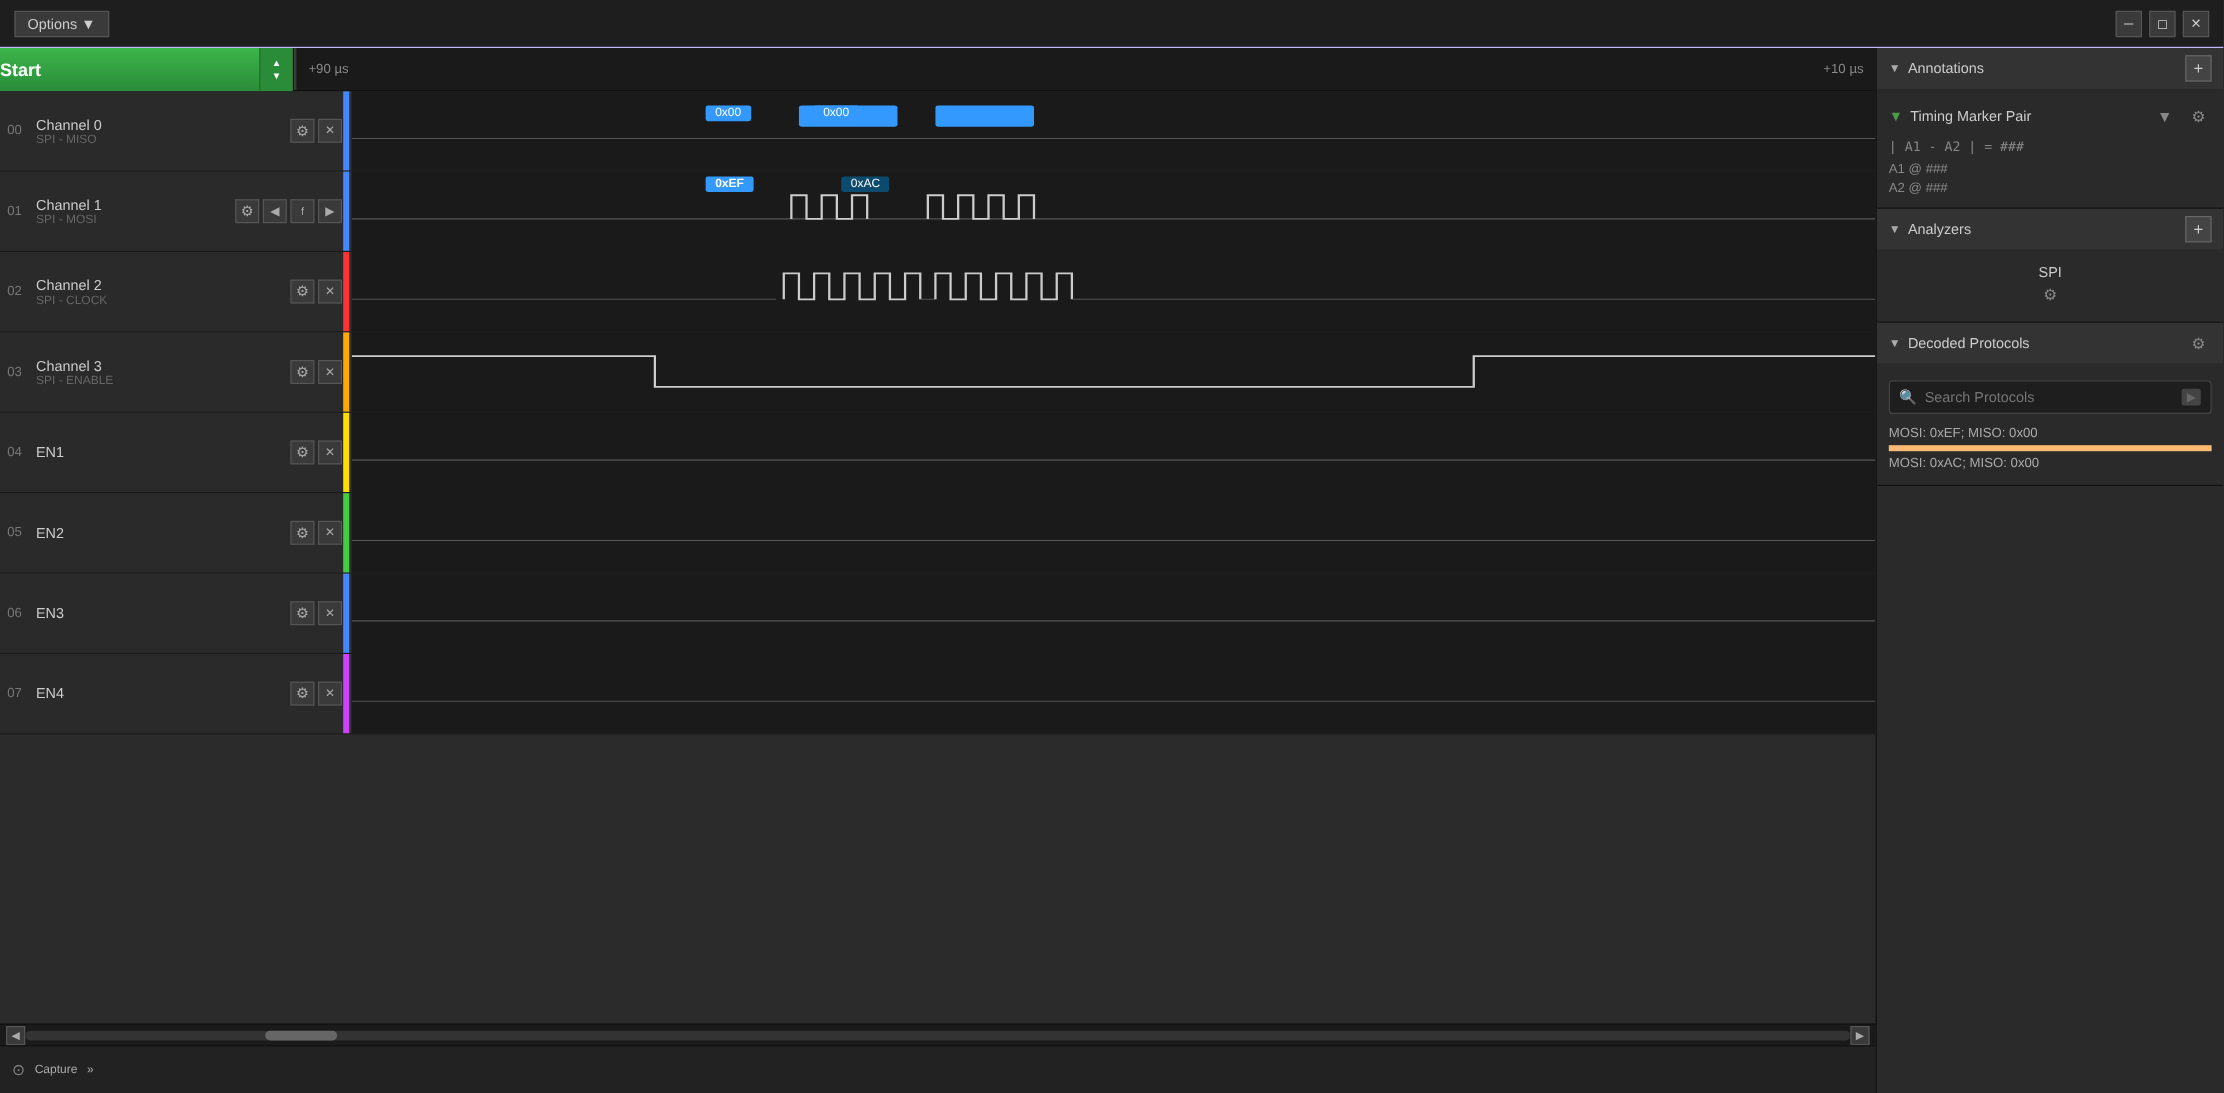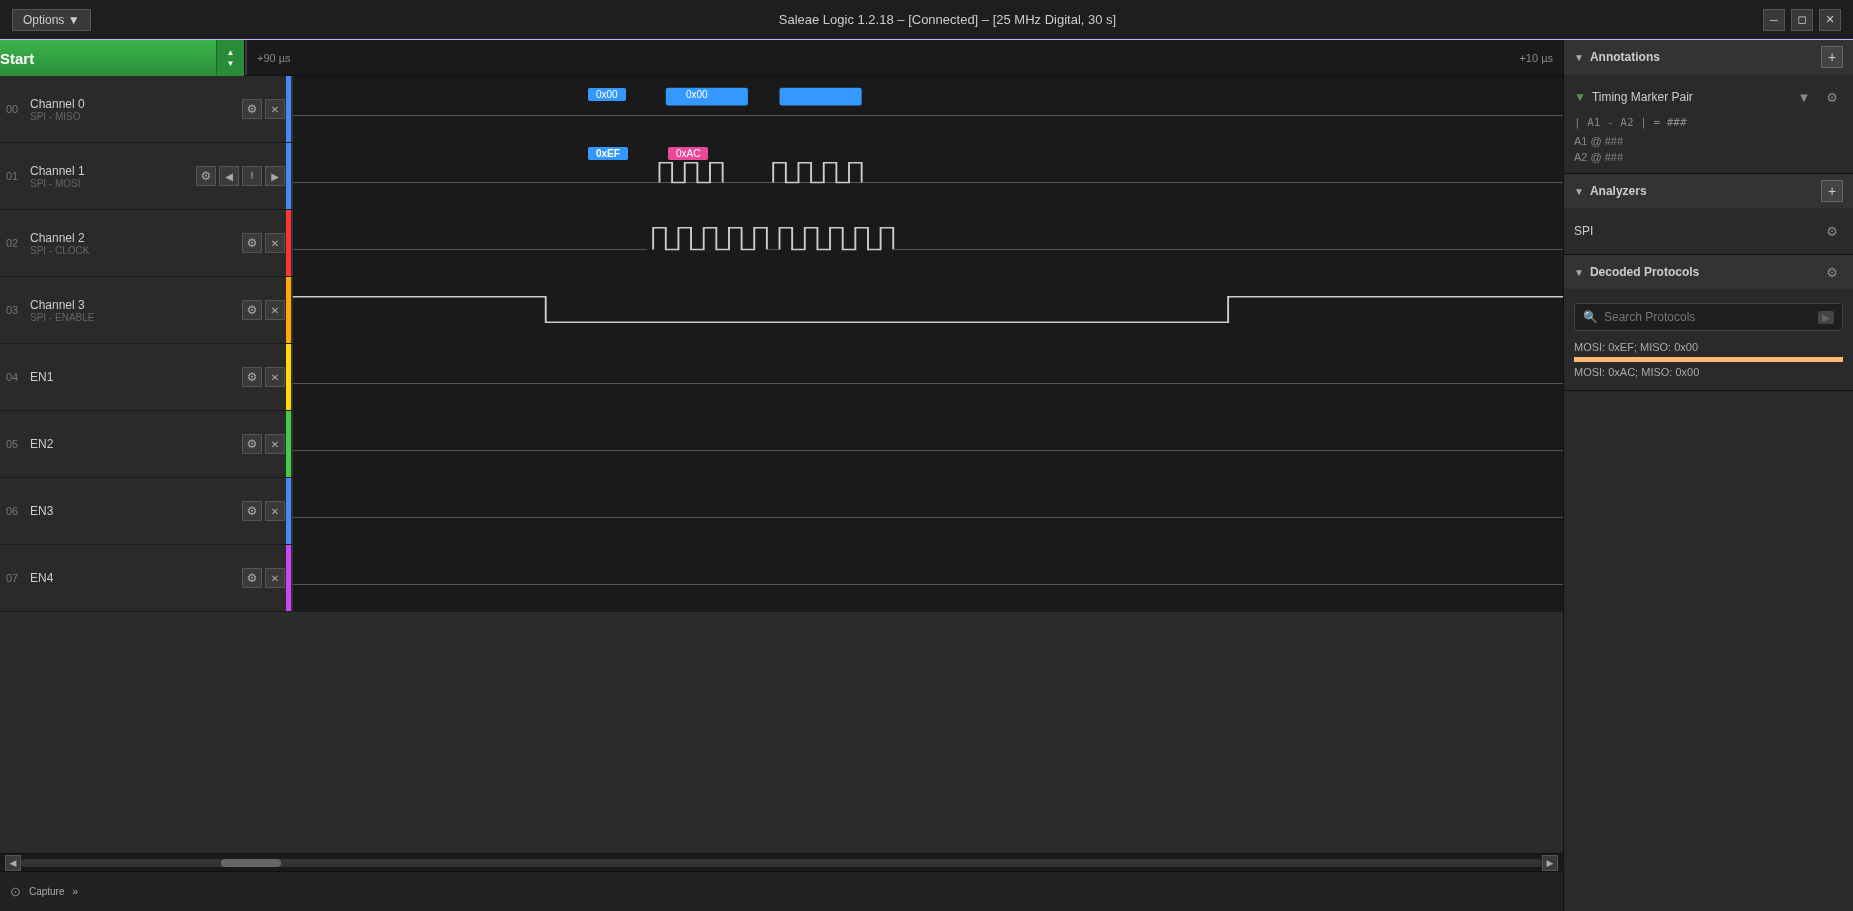--- a/index.html
+++ b/index.html
@@ -274,21 +274,21 @@
       height: 34px;
       display: flex;
       align-items: center;
       padding: 0 10px;
       gap: 6px;
       cursor: pointer;
     }
     .panel-section-title {
       color: #ccc;
       font-size: 12px;
-      font-weight: 700;
+      font-weight: 400;
       flex: 1;
     }
     .panel-add-btn {
       width: 22px;
       height: 22px;
       background: #444;
       border: 1px solid #666;
       color: #ccc;
       font-size: 14px;
       display: flex;
@@ -336,20 +336,21 @@
     .annotation-line {
       color: #888;
       font-size: 11px;
       padding: 2px 0;
     }
     
     .analyzer-row {
       display: flex;
       align-items: center;
       padding: 4px 0;
+      flex-direction: column;
     }
     .analyzer-name {
       flex: 1;
       color: #ccc;
       font-size: 12px;
     }
     
     .search-box {
       background: #1e1e1e;
       border: 1px solid #444;
@@ -390,21 +391,20 @@
       height: 100%;
     }
   </style>
 </head>
 <body>
 
 <div class="title-bar">
   <div style="width:120px; display:flex; align-items:center; gap:6px;">
     <button class="options-btn">Options ▼</button>
   </div>
-  <span class="title-bar-title">Saleae Logic 1.2.18 – [Connected] – [25 MHz Digital, 30 s]</span>
   <div class="title-bar-controls">
     <button class="title-btn">─</button>
     <button class="title-btn">◻</button>
     <button class="title-btn">✕</button>
   </div>
 </div>
 
 <div class="main-layout">
 
   <div class="left-panel">
@@ -473,21 +473,21 @@
           </div>
         </div>
         <div class="waveform-track">
           <svg class="waveform-svg" viewBox="0 0 1005 67" preserveAspectRatio="none">
             <line x1="0" y1="40" x2="1005" y2="40" stroke="#555" stroke-width="1"></line>
 
             <polyline points="290,40 290,20 300,20 300,40 310,40 310,20 320,20 320,40 330,40 330,20 340,20 340,40" stroke="#ccc" stroke-width="1.5" fill="none"></polyline>
             <polyline points="380,40 380,20 390,20 390,40 400,40 400,20 410,20 410,40 420,40 420,20 430,20 430,40 440,40 440,20 450,20 450,40" stroke="#ccc" stroke-width="1.5" fill="none"></polyline>
           </svg>
           <div style="position:absolute; top:4px; left:295px; background:#3399ff; color:white; font-size:10px; padding:1px 8px; border-radius:2px;font-weight:bold;">0xEF</div>
-          <div style="position:absolute; top:4px; left:375px; background:#ec4899; color:white; font-size:10px; padding:1px 8px; border-radius:2px;">0xAC</div>
+          <div style="position:absolute; top:4px; left:408px; background:#0c4a6e; color:white; font-size:10px; padding:1px 8px; border-radius:2px;">0xAC</div>
         </div>
       </div>
 
       <div class="channel-row">
         <div class="channel-info">
           <div class="channel-color-bar" style="background:#ff3333;"></div>
           <span class="channel-num">02</span>
           <div class="channel-name-block">
             <div class="channel-name">Channel 2</div>
             <div class="channel-protocol">SPI - CLOCK</div>

